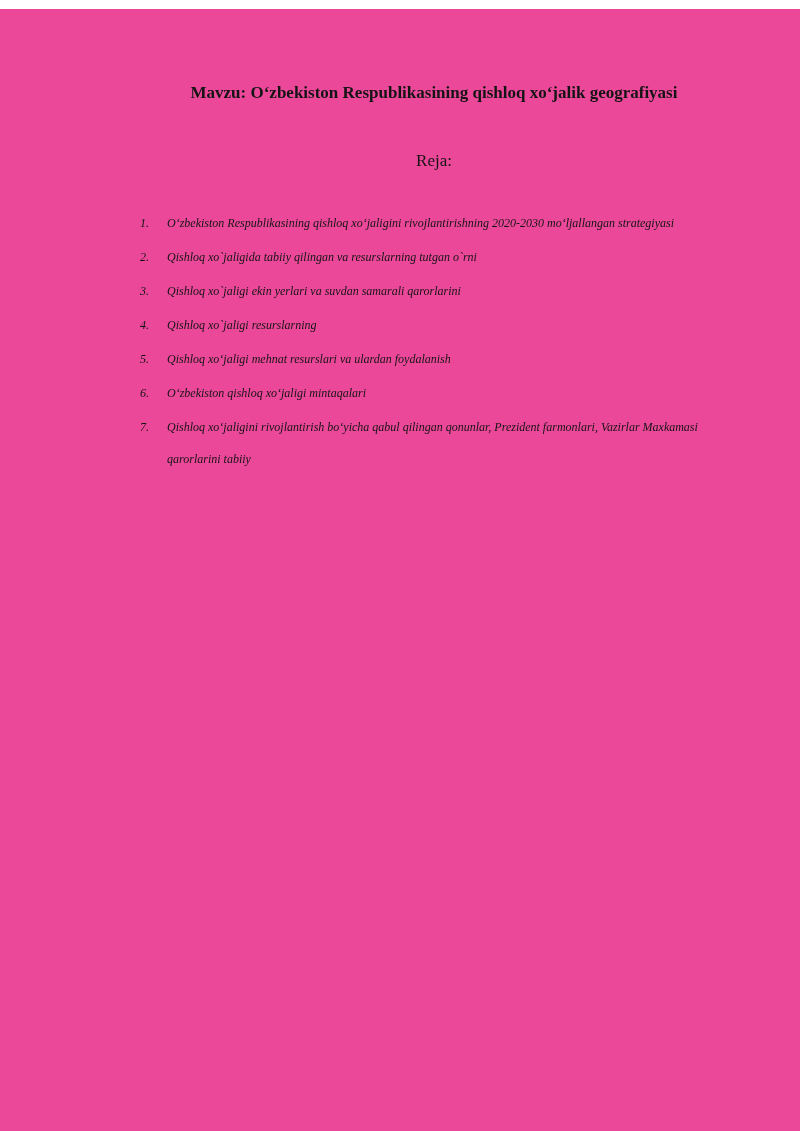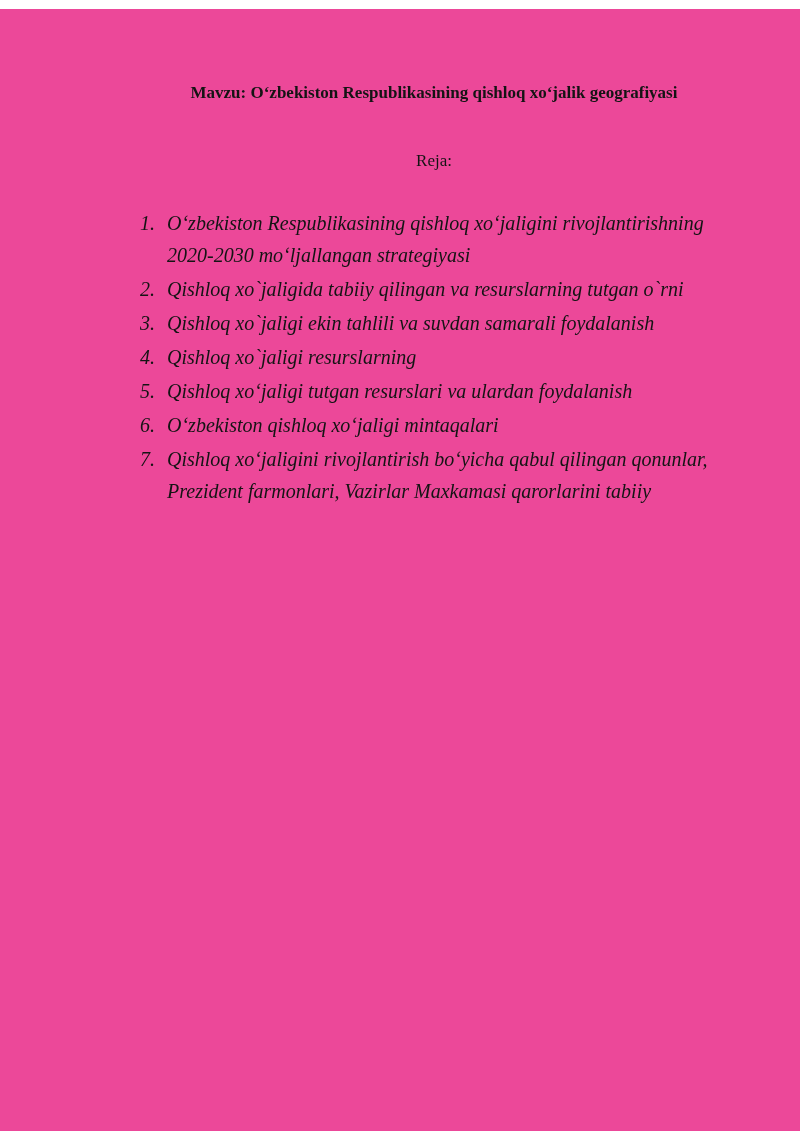--- a/index.html
+++ b/index.html
@@ -34,21 +34,21 @@
     font-weight: normal;
     font-style: normal;
     text-align: center;
   }
   .plan-list {
     margin: 34px 0 0 0;
     padding: 0;
     list-style: none;
     counter-reset: plan;
     font-style: italic;
-    font-size: 20px;
+    font-size: 12px;
     line-height: 32px;
     text-align: left;
   }
   .plan-list li {
     counter-increment: plan;
     position: relative;
     padding-left: 27px;
     margin: 0 0 2px 0;
   }
   .plan-list li::before {
@@ -62,19 +62,19 @@
 <body>
 
 <div class="page">
   <h1 class="doc-title">Mavzu: Oʻzbekiston Respublikasining qishloq xoʻjalik geografiyasi</h1>
 
   <h2 class="doc-subtitle">Reja:</h2>
 
   <ol class="plan-list">
     <li>Oʻzbekiston Respublikasining qishloq xoʻjaligini rivojlantirishning 2020-2030 moʻljallangan strategiyasi</li>
     <li>Qishloq xo`jaligida tabiiy qilingan va resurslarning tutgan o`rni</li>
-    <li>Qishloq xo`jaligi ekin tahlili va suvdan samarali foydalanish</li>
+    <li>Qishloq xo`jaligi ekin yerlari va suvdan samarali qarorlarini</li>
     <li>Qishloq xo`jaligi resurslarning</li>
-    <li>Qishloq xoʻjaligi tutgan resurslari va ulardan foydalanish</li>
+    <li>Qishloq xoʻjaligi mehnat resurslari va ulardan foydalanish</li>
     <li>Oʻzbekiston qishloq xoʻjaligi mintaqalari</li>
     <li>Qishloq xoʻjaligini rivojlantirish boʻyicha qabul qilingan qonunlar, Prezident farmonlari, Vazirlar Maxkamasi qarorlarini tabiiy</li>
   </ol>
 </div>
 
 </body></html>

